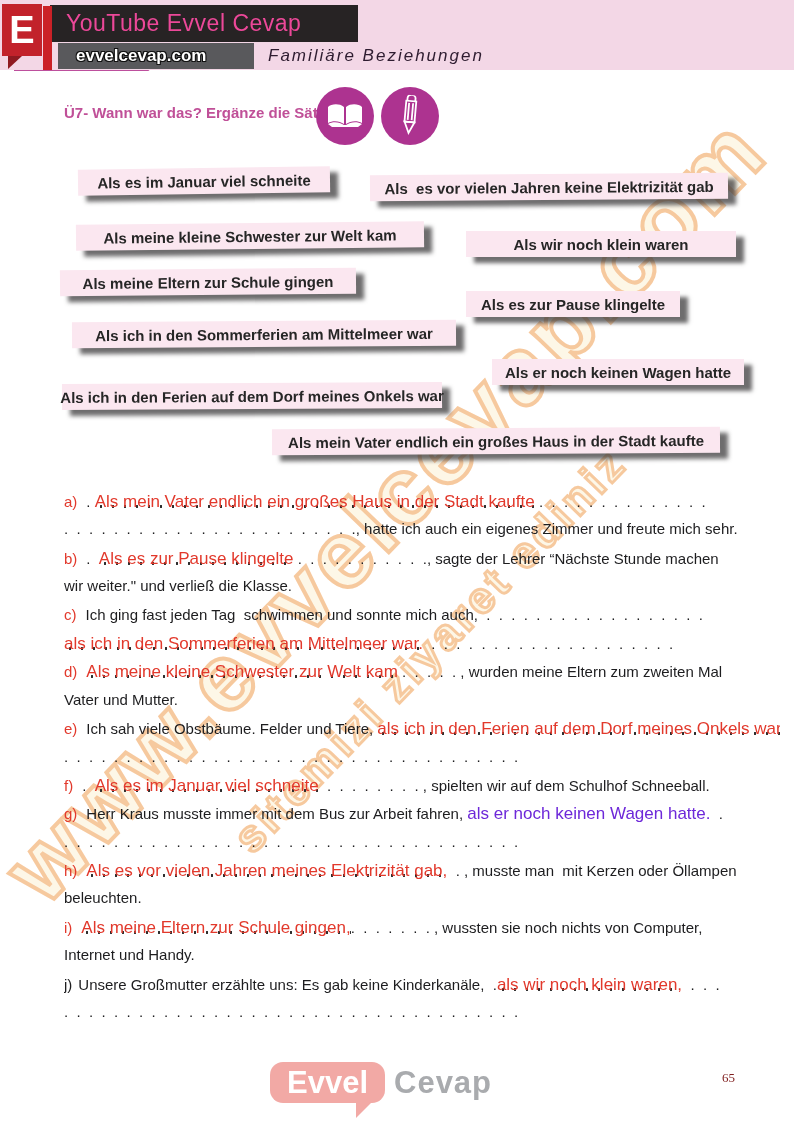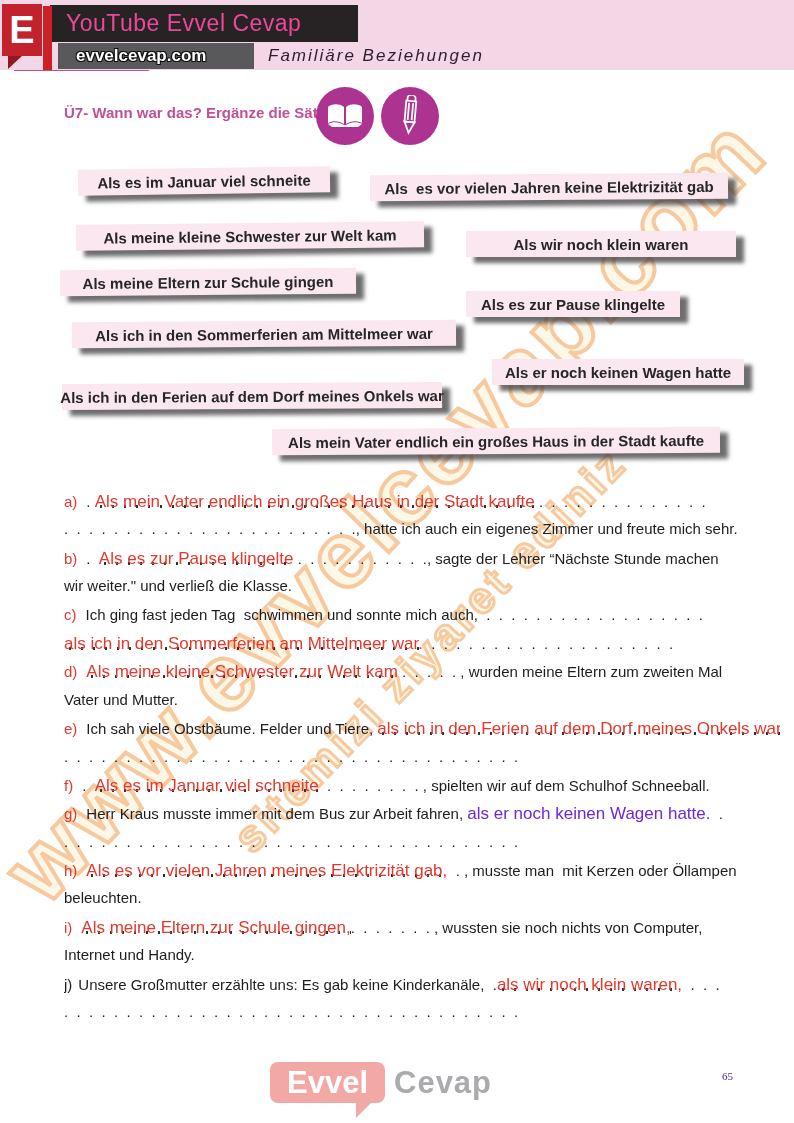--- a/index.html
+++ b/index.html
@@ -56,26 +56,26 @@
     background-image:radial-gradient(circle, #2c2c2c 1.1px, transparent 1.5px);
     background-size:12px 5px; background-repeat:repeat-x; background-position:left bottom 3px;
     padding-bottom:1px; }
   
   .wm { position:absolute; pointer-events:none; text-align:center; font-weight:bold; z-index:2;
     color:#fdf0d0; -webkit-text-stroke:4px #ef9440; opacity:0.5; letter-spacing:4px; white-space:nowrap; }
   .wm1 { left:-140px; top:455px; width:1050px; font-size:95px; transform:rotate(-46deg); }
   .wm2 { left:110px; top:625px; width:640px; font-size:44px; -webkit-text-stroke:3px #ef9440; transform:rotate(-46deg); }
   
   .foot-logo-box { position:absolute; left:270px; top:1062px; width:115px; height:41px; background:#f2a9a5;
-    border-radius:8px; color:#fff; font-weight:bold; font-size:31px; text-align:center; line-height:41px; z-index:3; }
+    border-radius:13px; color:#fff; font-weight:bold; font-size:31px; text-align:center; line-height:41px; z-index:3; }
   .foot-tail { position:absolute; left:356px; top:1103px; width:0; height:0;
     border-top:15px solid #f2a9a5; border-right:15px solid transparent; z-index:3; }
   .foot-logo-gray { position:absolute; left:394px; top:1065px; color:#a9abae; font-weight:bold; font-size:31px;
     letter-spacing:1px; z-index:3; }
-  .page-num { position:absolute; left:722px; top:1070px; font-family:"Liberation Serif", serif; font-size:11px; color:#4c1d95; z-index:3; }
+  .page-num { position:absolute; left:722px; top:1070px; font-family:"Liberation Serif", serif; font-size:13px; color:#7f1d1d; z-index:3; }
 </style>
 </head>
 <body>
 
 <div class="band"></div>
 <div class="mag-par"></div>
 <div class="e-tail"></div>
 <div class="e-box">E</div>
 <div class="red-strip"></div>
 <div class="dark-bar">YouTube Evvel Cevap</div>

